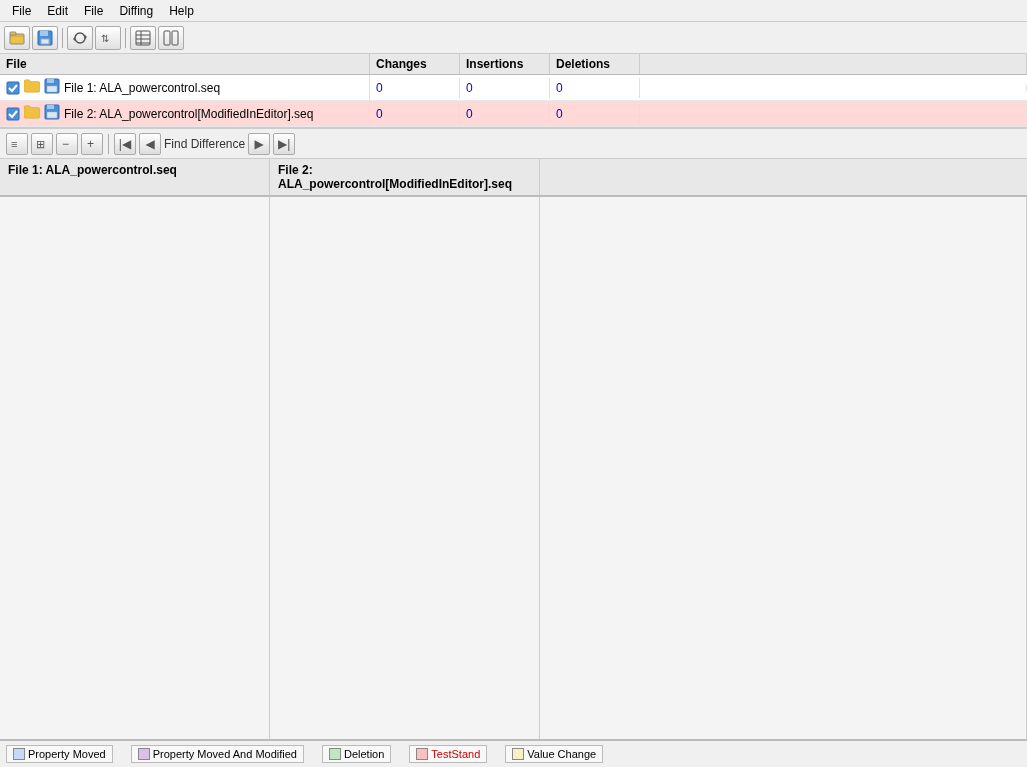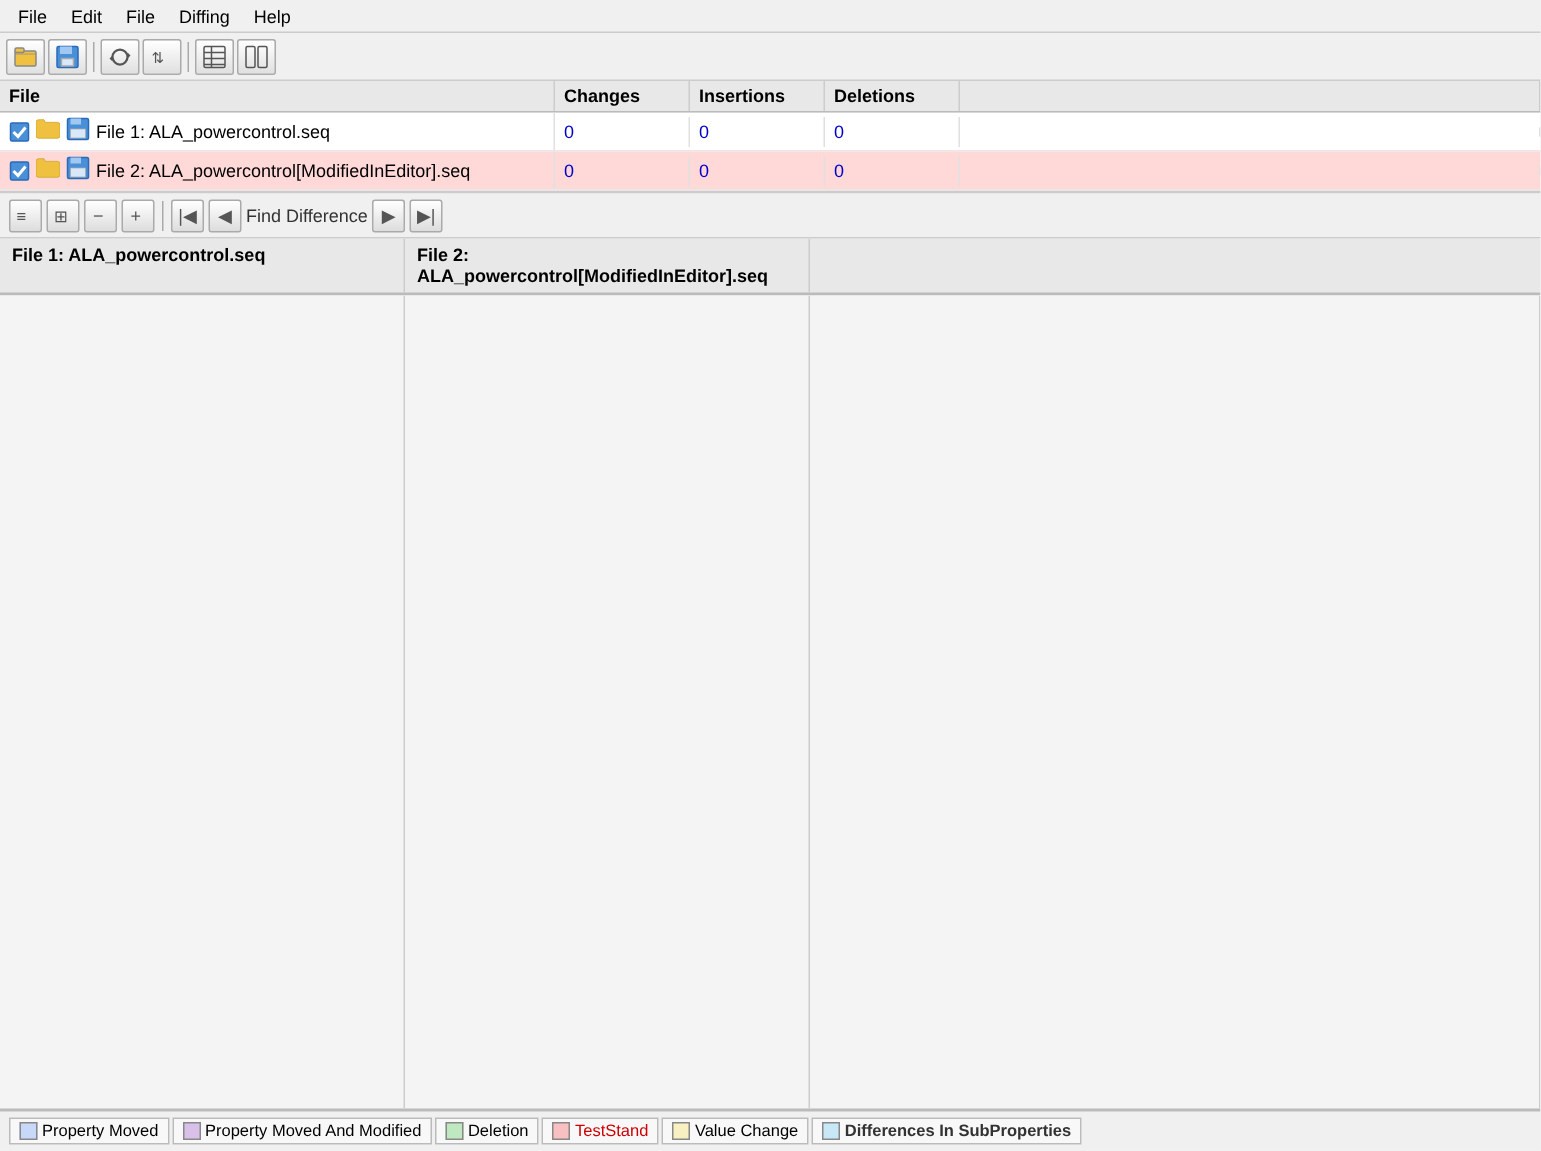--- a/index.html
+++ b/index.html
@@ -197,21 +197,21 @@
     }
 
     
     .status-bar {
       height: 28px;
       background: #f0f0f0;
       border-top: 2px solid #bbb;
       display: flex;
       align-items: center;
       padding: 0 6px;
-      gap: 0;
+      gap: 16px;
       font-size: 11px;
       position: absolute;
       bottom: 0;
       left: 0;
       right: 0;
     }
     .legend-item {
       display: flex;
       align-items: center;
       gap: 3px;
@@ -438,18 +438,14 @@
       <span>Deletion</span>
     </div>
     <div class="legend-item">
       <span class="legend-swatch deletion"></span>
       <span class="legend-text-deletion">TestStand</span>
     </div>
     <div class="legend-item">
       <span class="legend-swatch value-change"></span>
       <span>Value Change</span>
     </div>
-    <div class="legend-item">
-      <span class="legend-swatch sub-props"></span>
-      <span class="legend-text-differences">Differences In SubProperties</span>
-    </div>
   </div>
 </div>
 
 </body></html>

